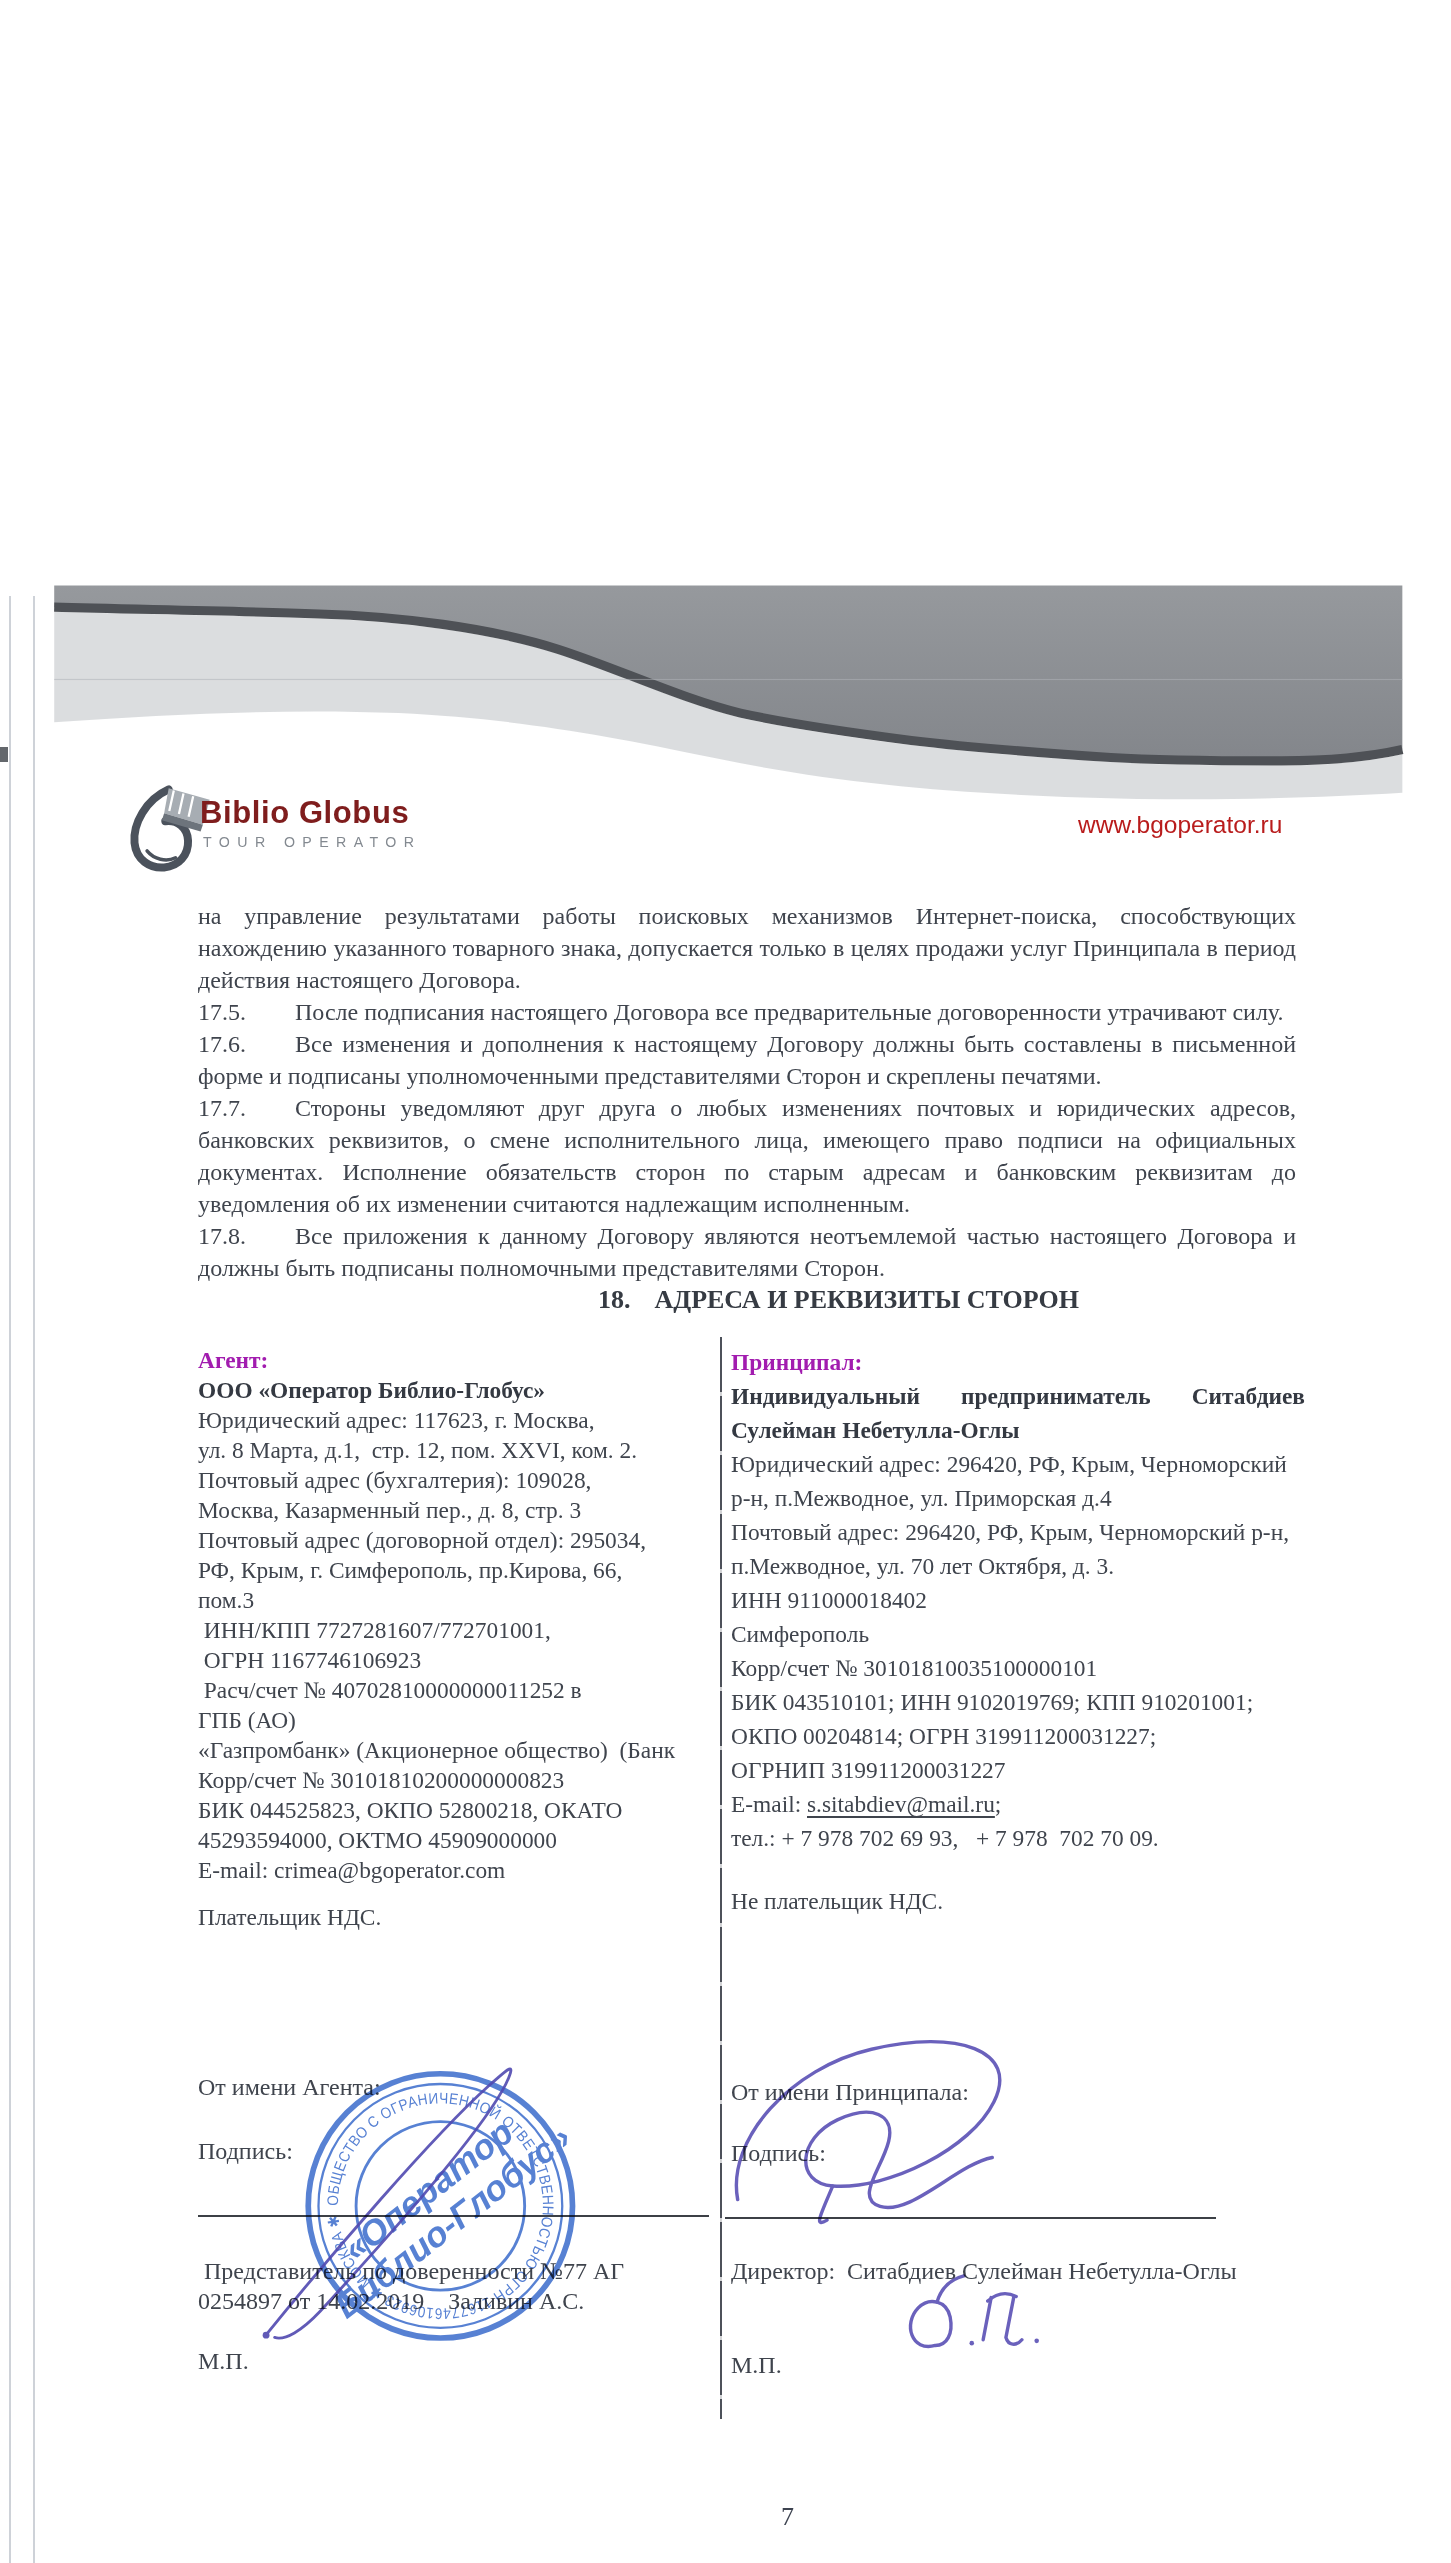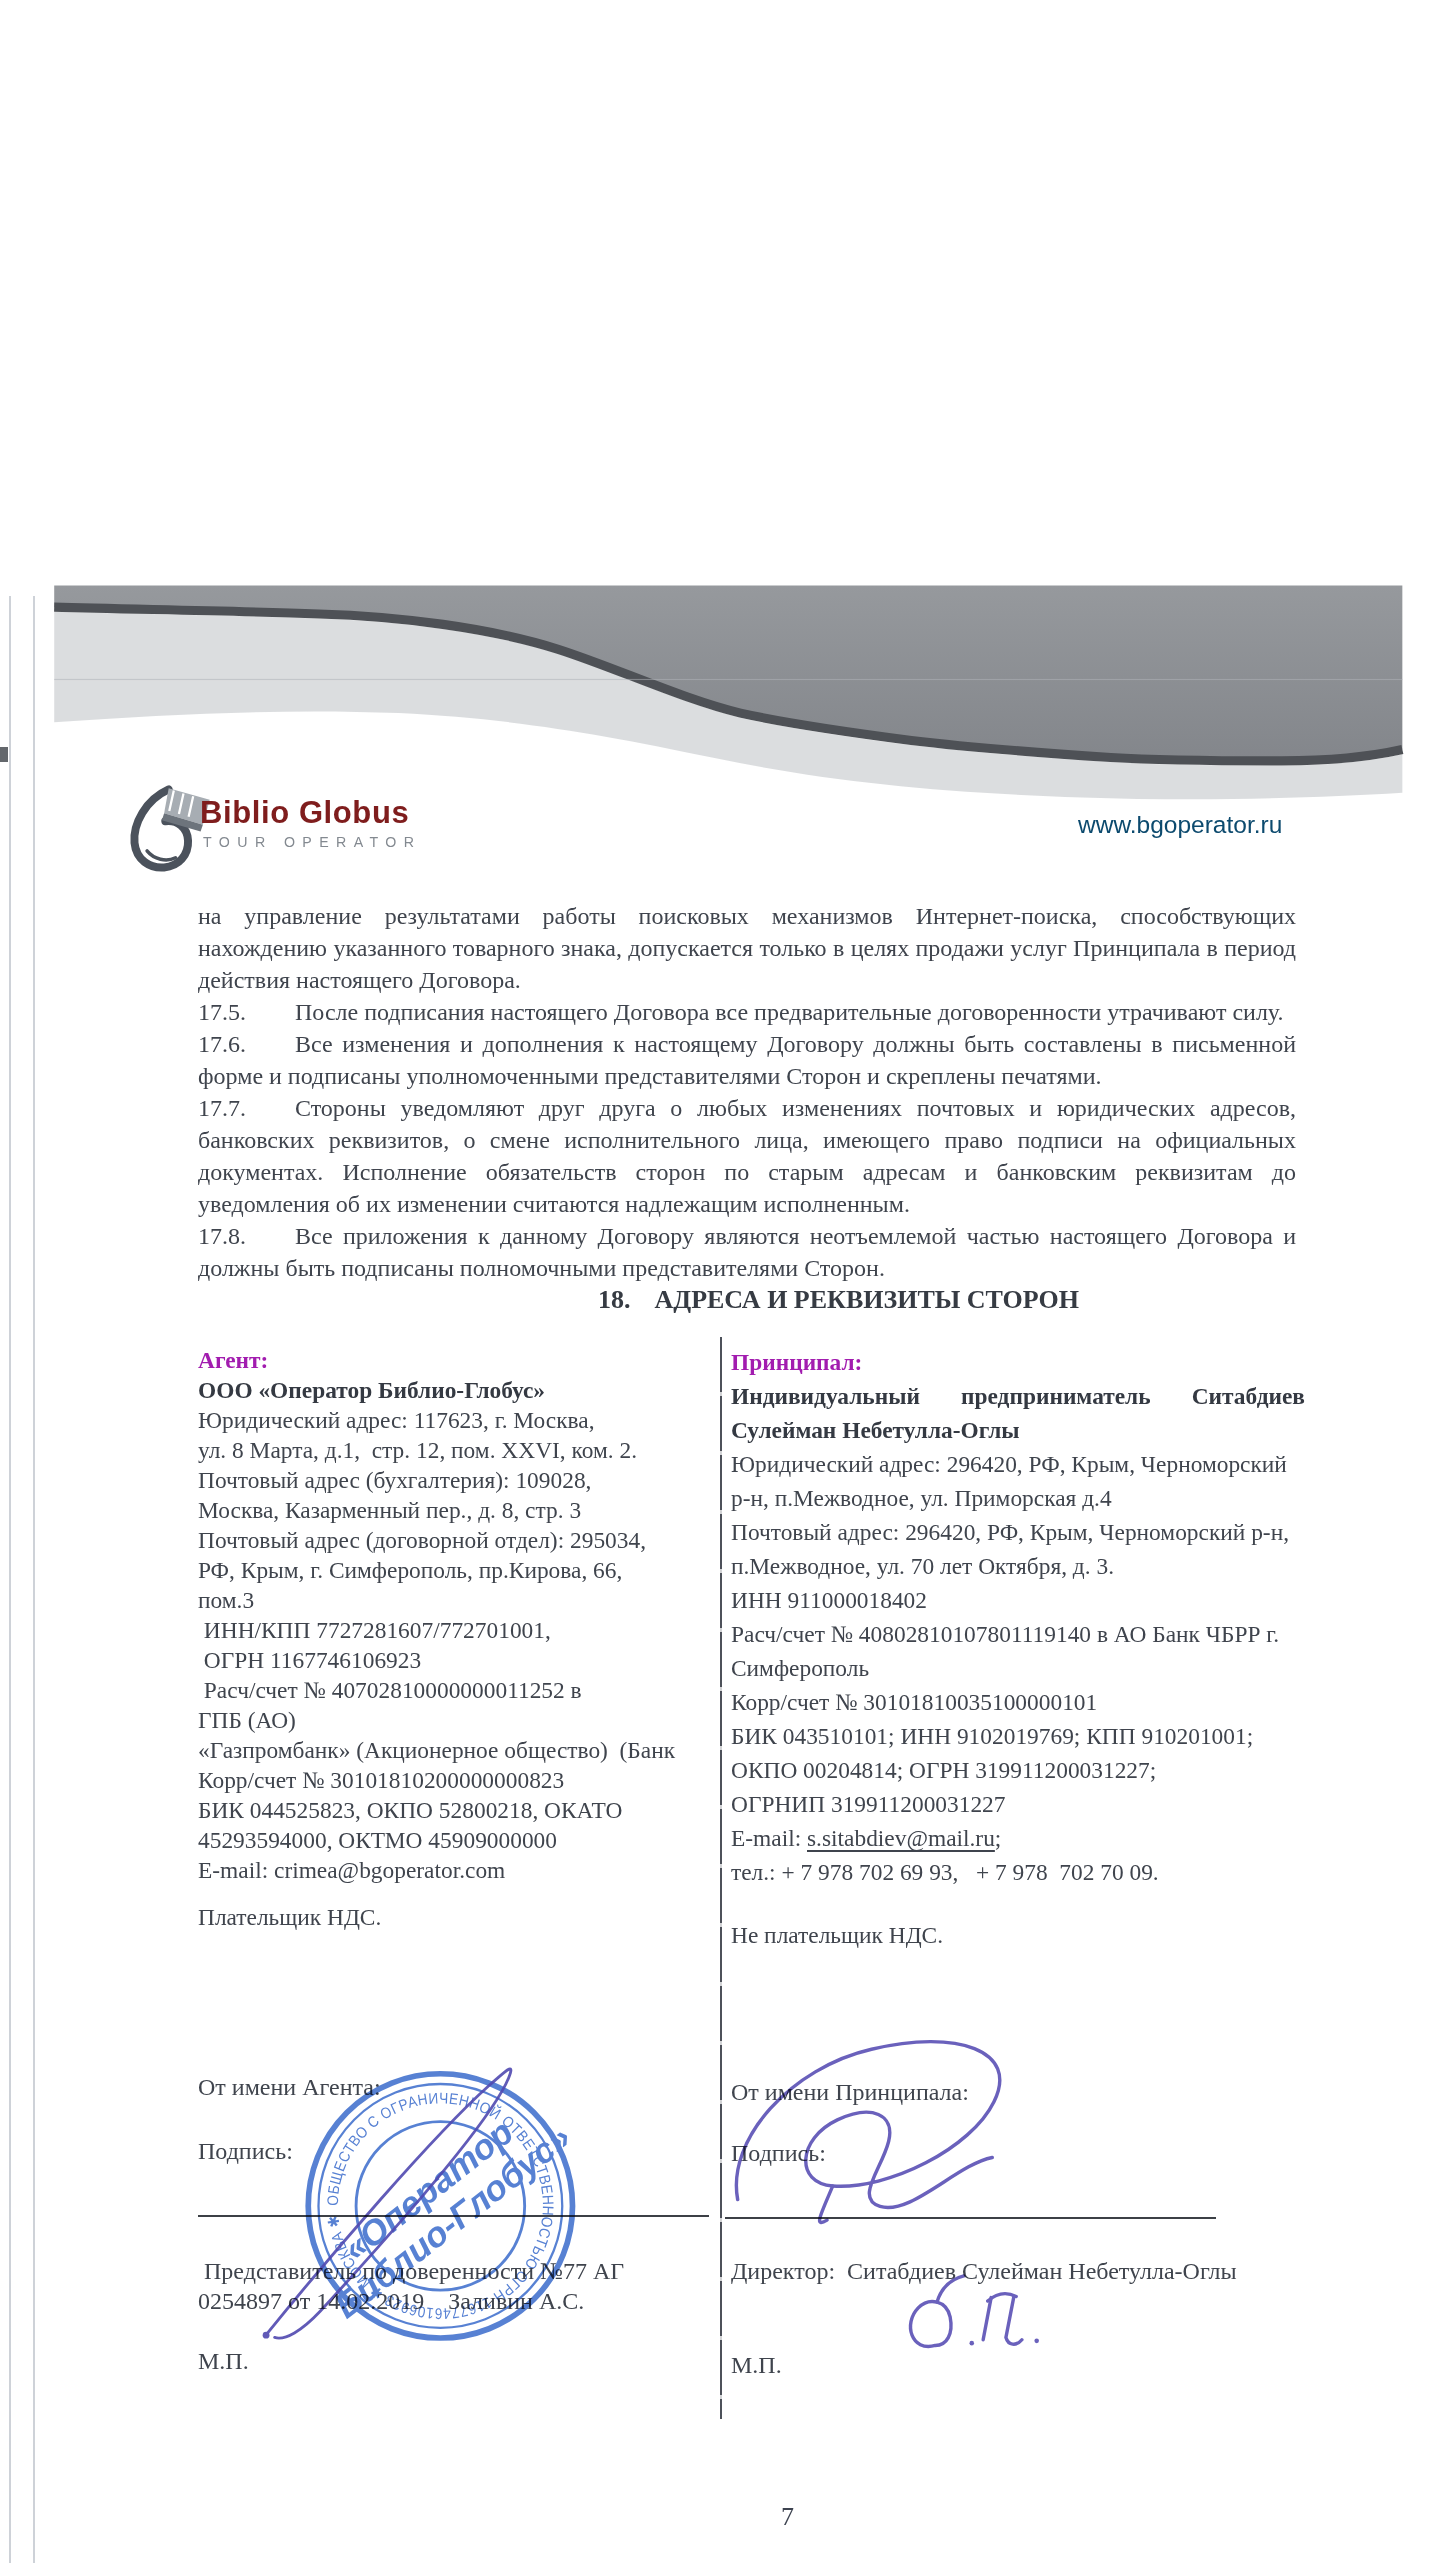--- a/index.html
+++ b/index.html
@@ -43,21 +43,21 @@
   
   .sig-text{position:absolute;font-size:24px;line-height:28.5px;white-space:pre;}
   .hline{position:absolute;height:1.7px;background:#3c4046;}
 
   
   #logo-name{left:200px;top:795px;font-family:"Liberation Sans",sans-serif;
     font-weight:bold;font-size:31px;color:#7f1d1d;letter-spacing:0.6px;}
   #logo-tagline{left:203px;top:834px;font-family:"Liberation Sans",sans-serif;
     font-size:14.2px;color:#838990;letter-spacing:7.4px;}
   #website{left:1078px;top:811px;font-family:"Liberation Sans",sans-serif;
-    font-size:24.5px;color:#0c4a6e;}
+    font-size:24.5px;color:#b91c1c;}
 
   #page-number{left:781px;top:2502px;font-size:26px;color:#3d4350;}
 
   #overlay{left:0;top:0;mix-blend-mode:multiply;pointer-events:none;}
 </style>
 </head>
 <body>
 
 <div id="page">
 
@@ -144,21 +144,20 @@
 
   <div class="col" id="principal-col">
     <div class="line role">Принципал:</div>
     <div class="line bname jline">Индивидуальный предприниматель Ситабдиев</div>
     <div class="line bname">Сулейман Небетулла-Оглы</div>
     <div class="line">Юридический адрес: 296420, РФ, Крым, Черноморский</div>
     <div class="line">р-н, п.Межводное, ул. Приморская д.4</div>
     <div class="line">Почтовый адрес: 296420, РФ, Крым, Черноморский р-н,</div>
     <div class="line">п.Межводное, ул. 70 лет Октября, д. 3.</div>
     <div class="line">ИНН 911000018402</div>
-    <div class="line">Расч/счет № 40802810107801119140 в АО Банк ЧБРР г.</div>
     <div class="line">Симферополь</div>
     <div class="line">Корр/счет № 30101810035100000101</div>
     <div class="line">БИК 043510101; ИНН 9102019769; КПП 910201001;</div>
     <div class="line">ОКПО 00204814; ОГРН 319911200031227;</div>
     <div class="line">ОГРНИП 319911200031227</div>
     <div class="line"><span>E-mail: </span><span class="email-link">s.sitabdiev@mail.ru</span><span>;</span></div>
     <div class="line">тел.: + 7 978 702 69 93,   + 7 978  702 70 09.</div>
     <div class="spacer48"></div>
     <div class="line">Не плательщик НДС.</div>
   </div>

